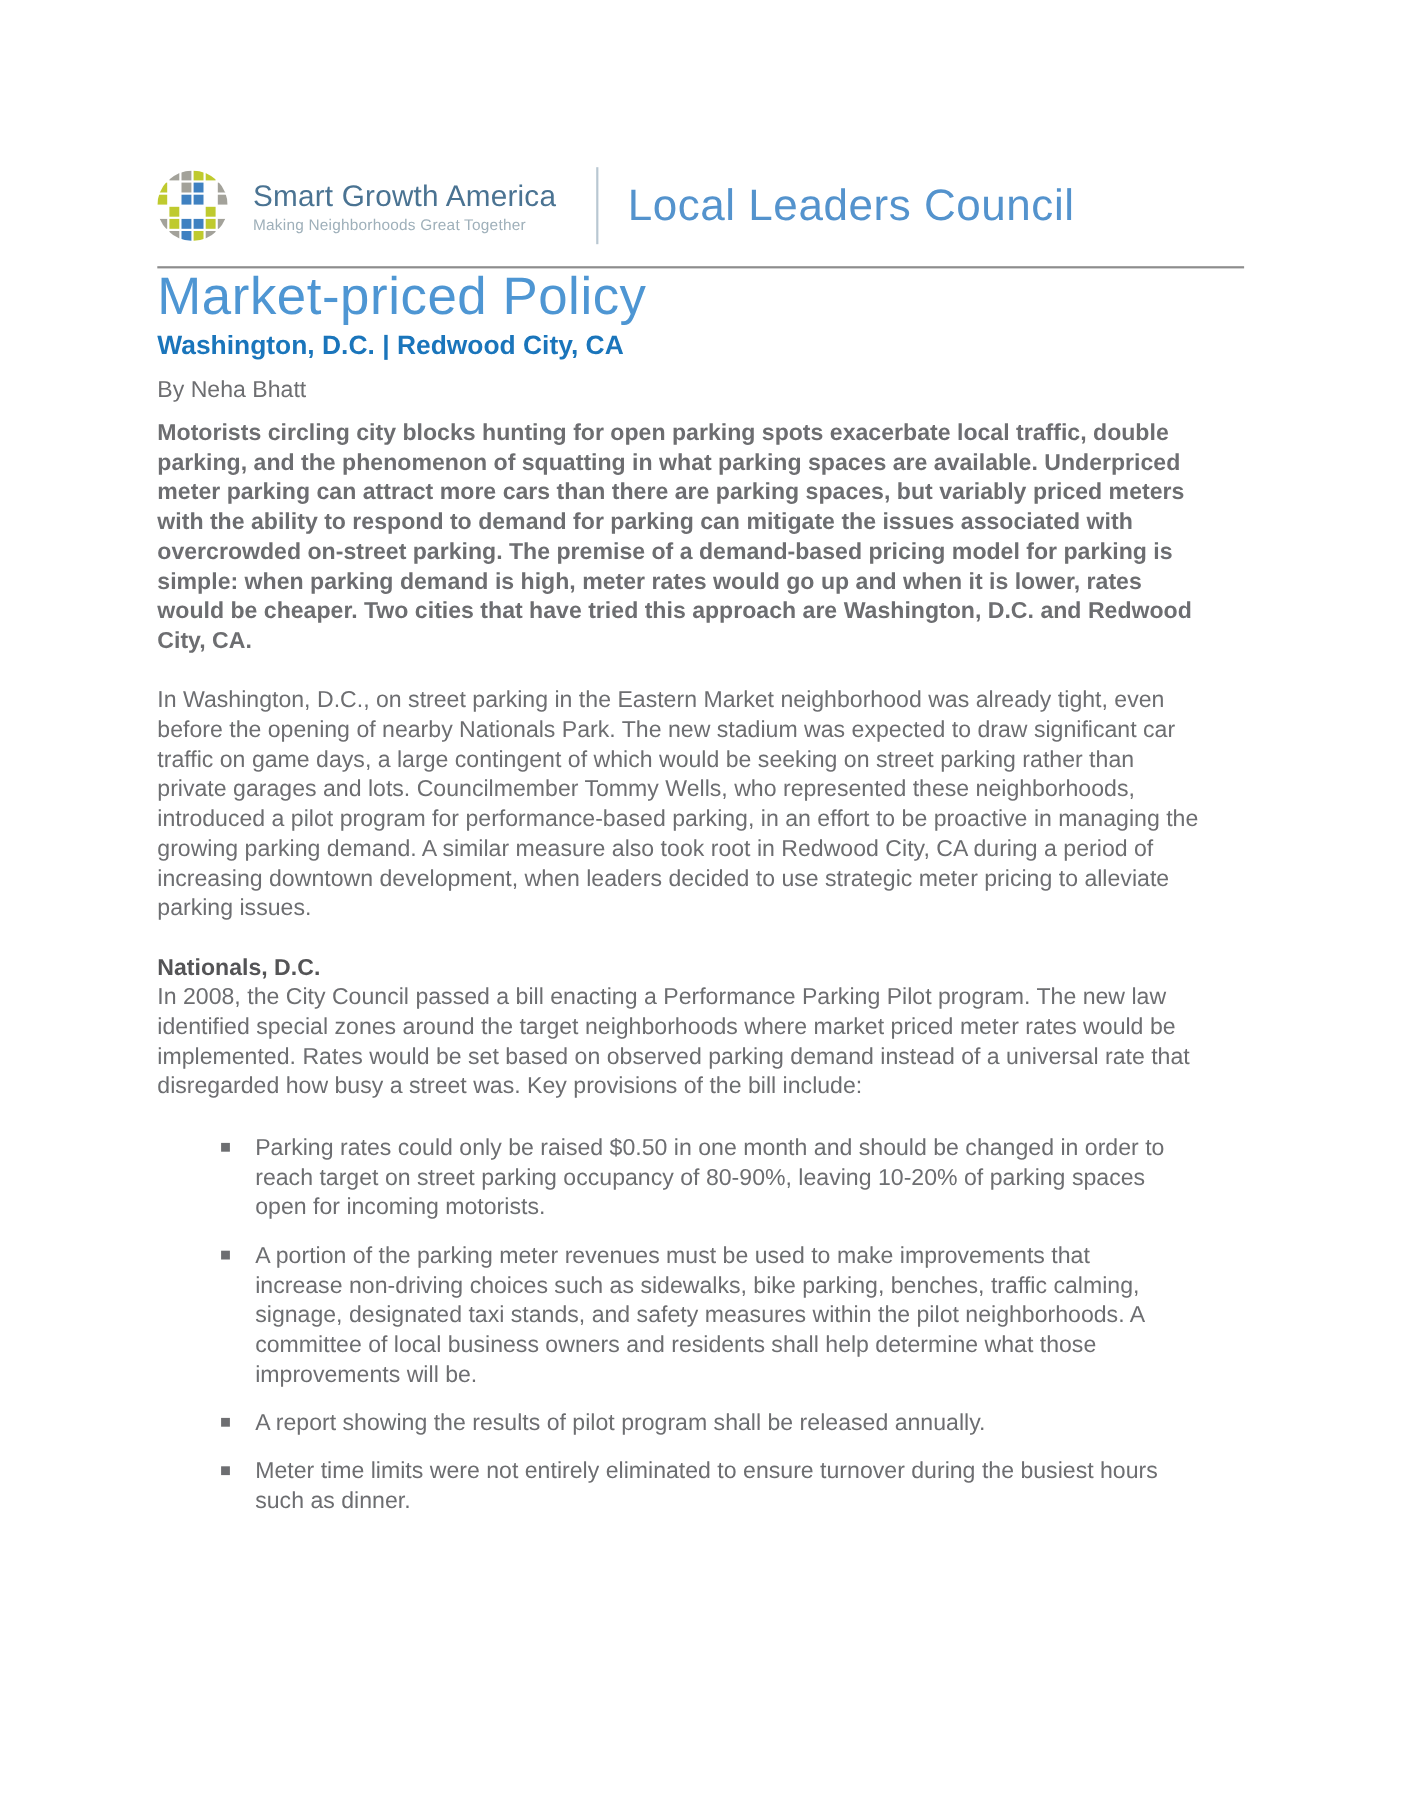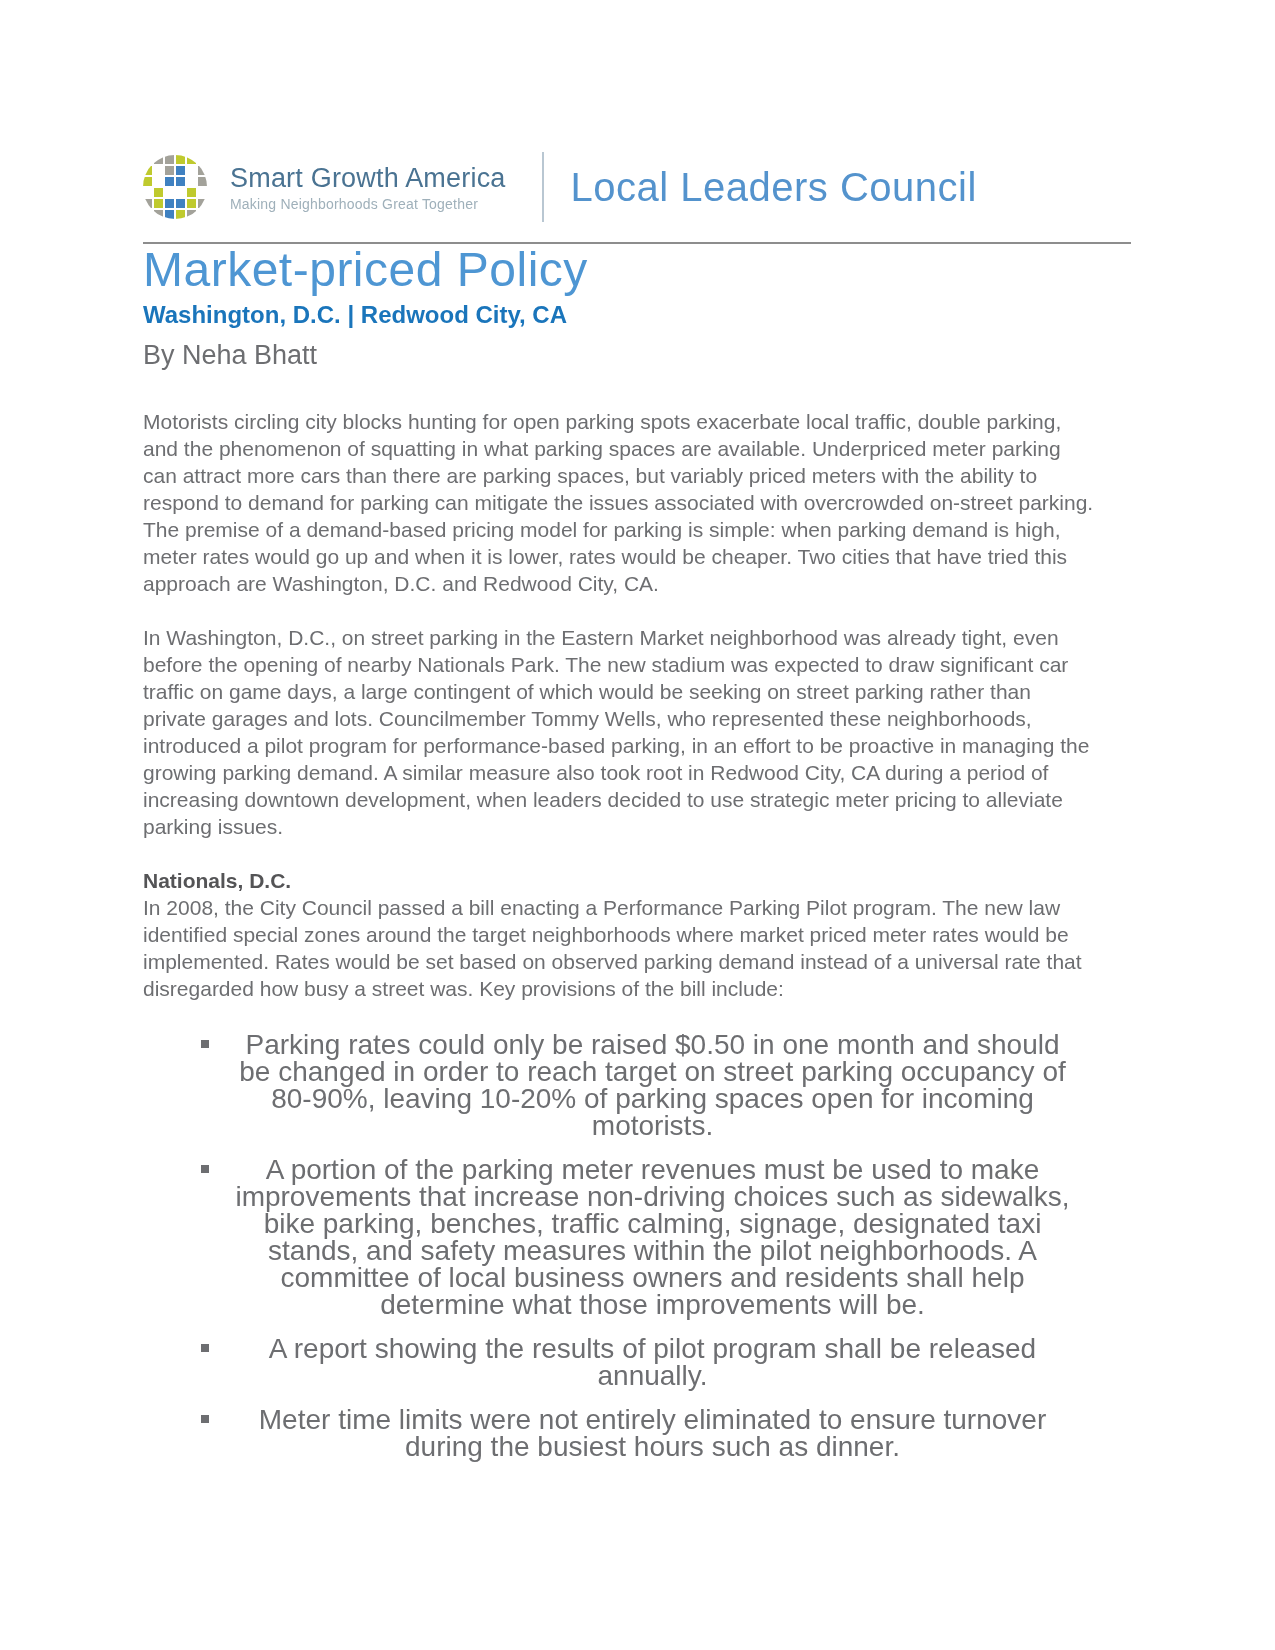--- a/index.html
+++ b/index.html
@@ -85,58 +85,57 @@
     margin-top:0px;
   }
   .subtitle {
     font-size:24px;
     font-weight:bold;
     color:#1a75bb;
     margin-top:5px;
     line-height:28px;
   }
   .byline {
-    font-size:27px;
+    font-size:21px;
     color:#6d6e71;
     margin-top:13px;
     line-height:26px;
   }
 
   
   .body-copy p {
     font-size:21px;
     color:#6d6e71;
     line-height:27px;
     width:952px;
     margin:27px 0 0 0;
   }
-  .body-copy p.first { margin-top:40px; }
+  .body-copy p.first { margin-top:12px;font-weight:bold; }
   .section-heading {
     font-size:21px;
     font-weight:bold;
     color:#545456;
     line-height:27px;
     margin:27px 0 0 0;
   }
   .body-copy p.section-intro { margin-top:0; }
 
   
   ul.bullets {
     list-style:none;
     margin:29px 0 0 0;
     padding:0;
     width:930px;
   }
   ul.bullets li {
     position:relative;
     padding-left:89px;
-    font-size:28px;
+    font-size:21px;
     color:#6d6e71;
     line-height:27px;
-    text-align:center;
   }
   ul.bullets li + li { margin-top:17px; }
   ul.bullets li .bullet-square {
     position:absolute;
     left:58px; top:9px;
     width:8px; height:8px;
     background:#6d6e71;
   }
 </style>
 </head>

